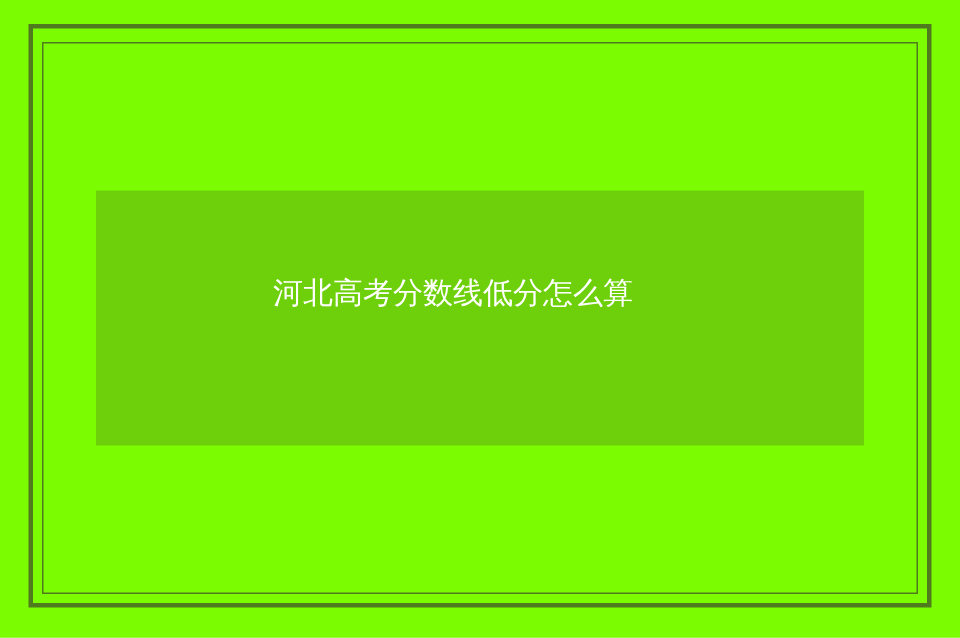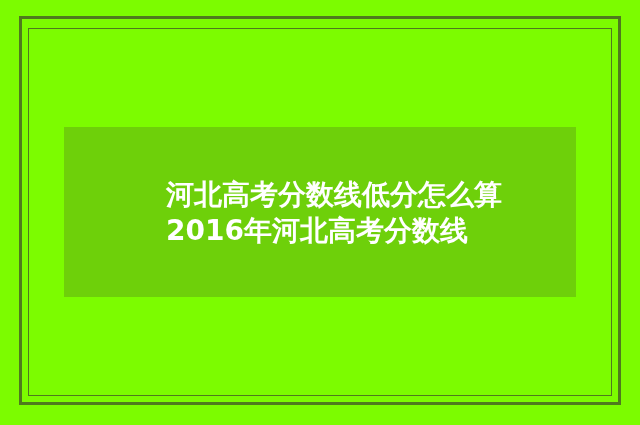--- a/index.html
+++ b/index.html
@@ -57,39 +57,39 @@
   #headline-block {
     position: absolute;
     left: 102px;
     top: 50px;
     width: 400px;
   }
 
   .headline-line {
     display: block;
     color: #ffffff;
-    font-size: 28px;
-    font-weight: bold;
+    font-size: 20px;
+    font-weight: normal;
     line-height: 36px;
     letter-spacing: 0px;
     white-space: nowrap;
     font-family: "DejaVu Sans", "Liberation Sans", sans-serif;
+    margin-left: 16px;
   }
 </style>
 </head>
 <body>
 
 <div id="canvas">
 
   <div id="outer-frame"></div>
 
   <div id="inner-frame"></div>
 
   <div id="content-panel">
 
     <div id="headline-block">
       <span class="headline-line">河北高考分数线低分怎么算</span>
-      <span class="headline-line">2016年河北高考分数线</span>
     </div>
 
   </div>
 
 </div>
 
 </body></html>

